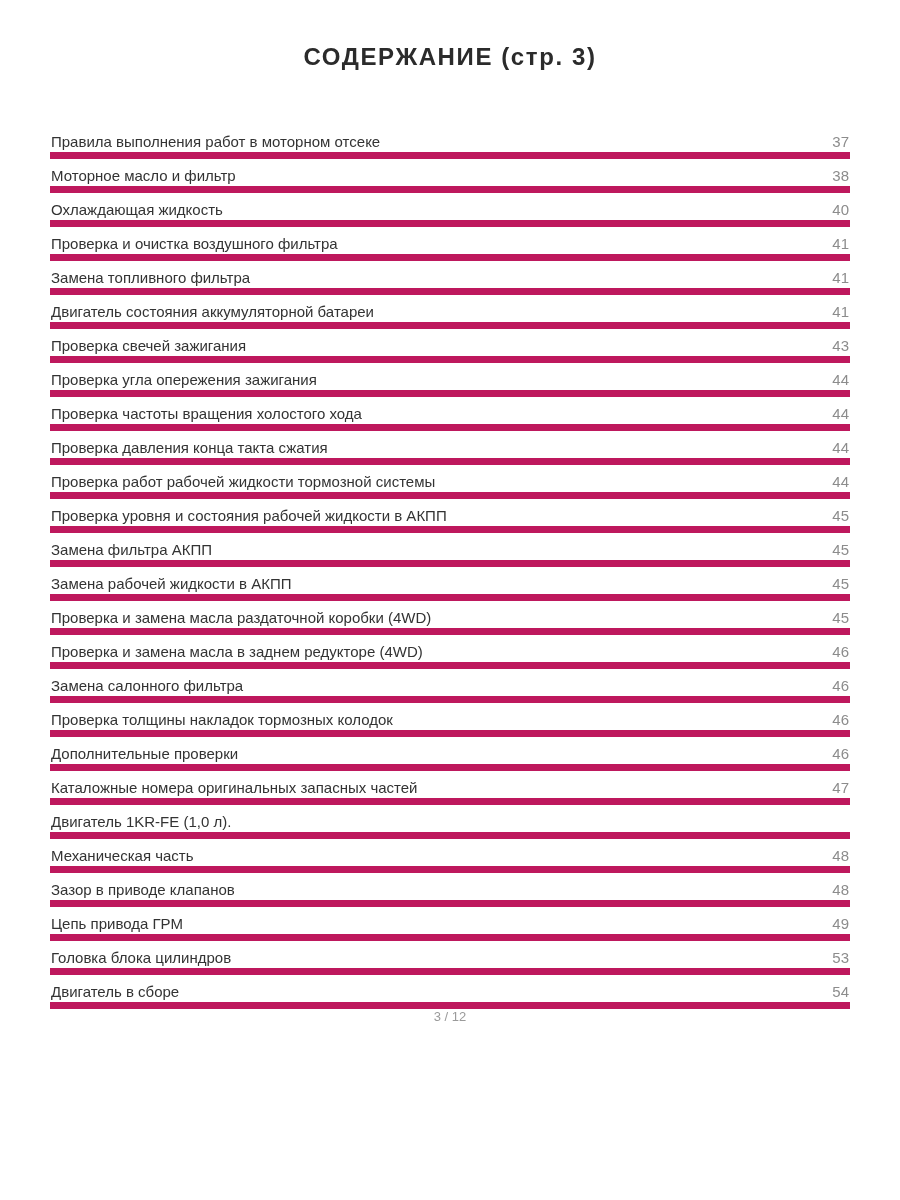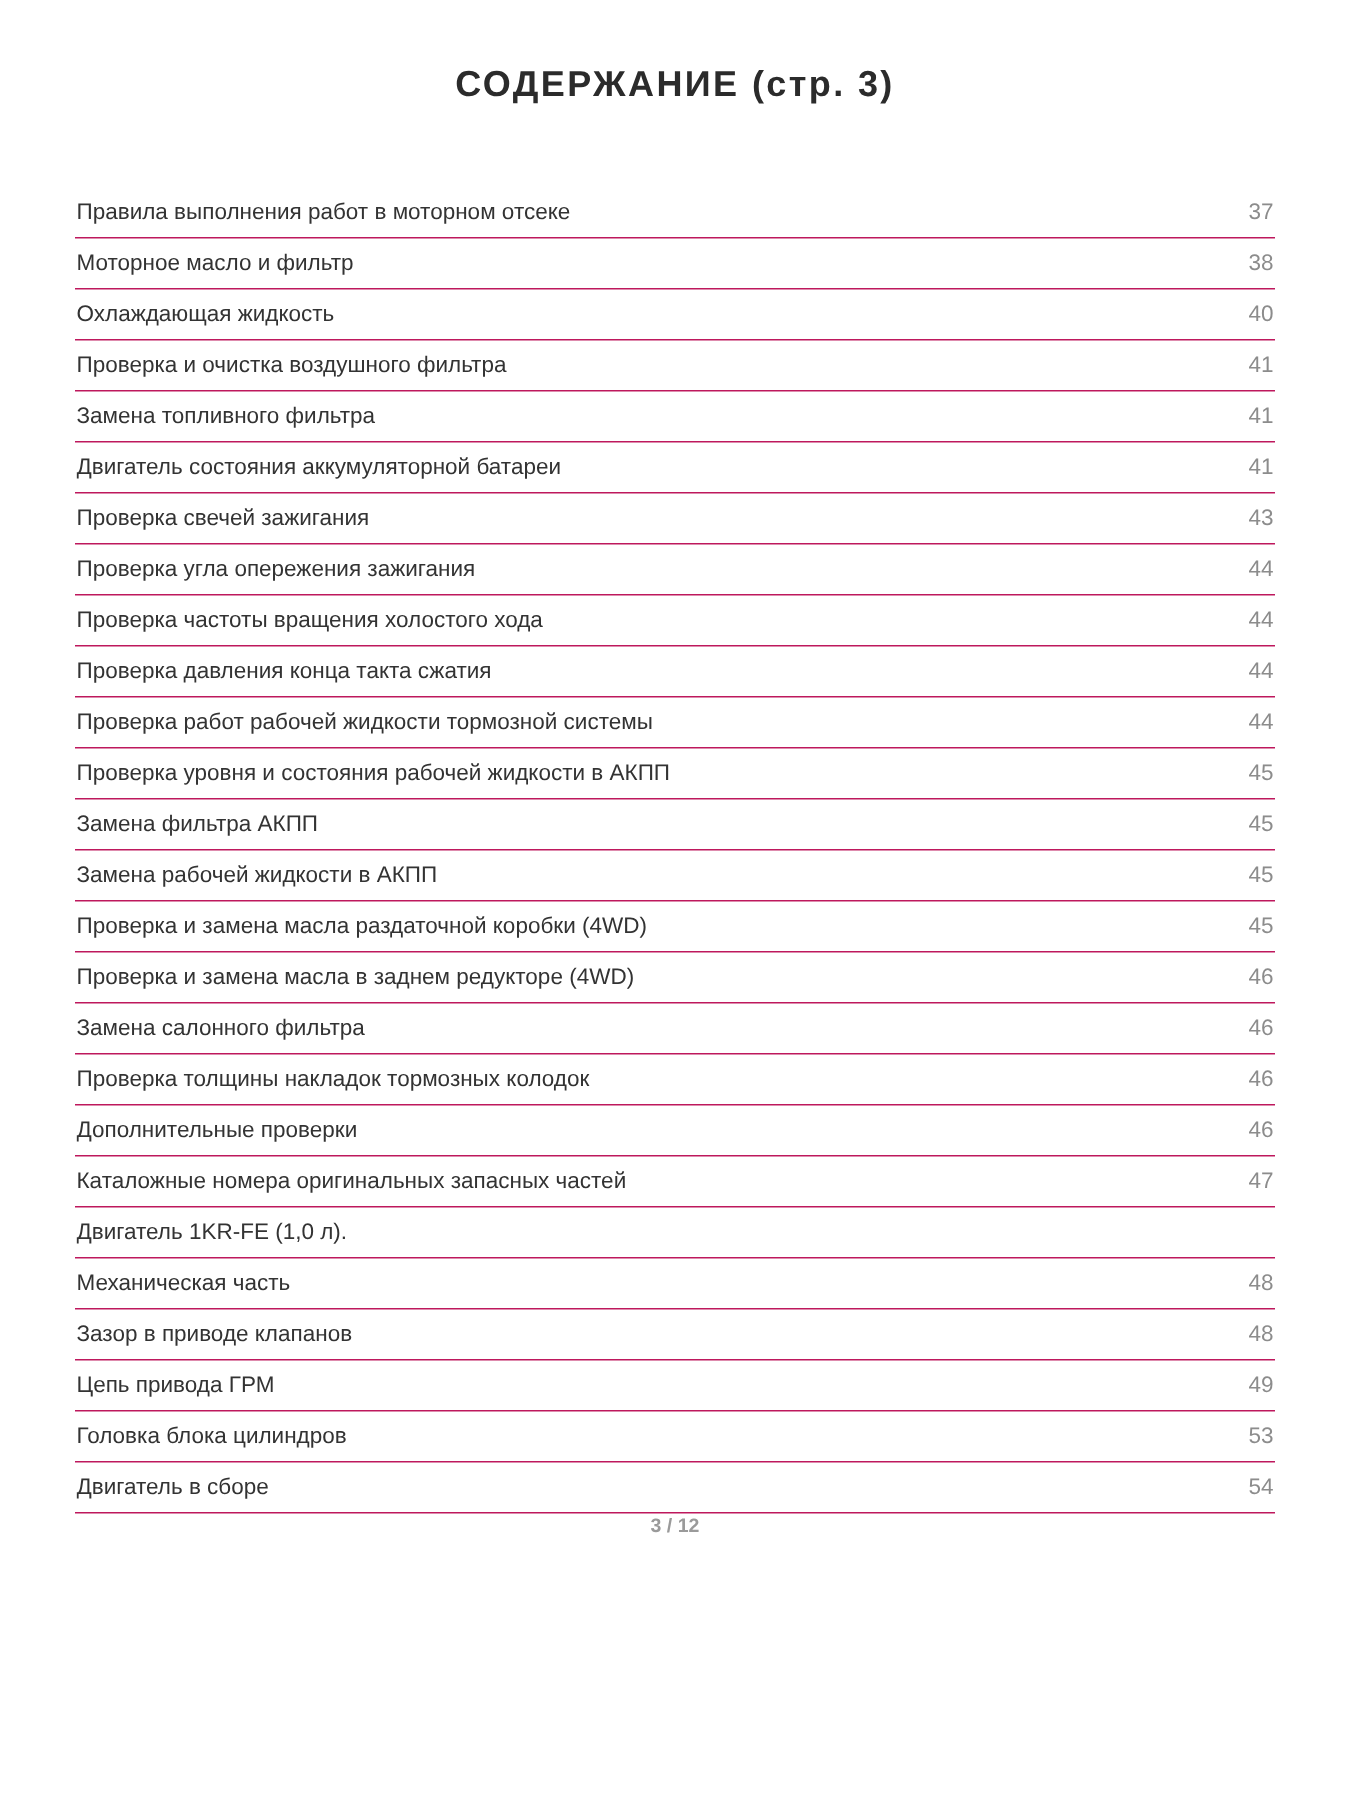--- a/index.html
+++ b/index.html
@@ -50,21 +50,21 @@
     padding: 0;
     list-style: none;
   }
 
   .toc-row {
     display: flex;
     align-items: baseline;
     justify-content: space-between;
     height: 34px;
     box-sizing: border-box;
-    border-bottom: 1px solid #be185d;
+    border-bottom: 7px solid #be185d;
     padding: 0 1px;
   }
 
   .toc-label {
     font-size: 15px;
     color: #333333;
     line-height: 33px;
     white-space: nowrap;
     overflow: hidden;
     text-overflow: ellipsis;
@@ -81,21 +81,20 @@
     min-width: 26px;
   }
 
   
   .footer {
     margin-top: auto;
     text-align: center;
     font-size: 13px;
     color: #9a9a9a;
     padding-bottom: 46px;
-    font-weight: bold;
   }
 </style>
 </head>
 <body>
 
 <div class="page">
 
   <h1 class="doc-title">СОДЕРЖАНИЕ (стр. 3)</h1>
 
   <div class="title-rule"></div>

